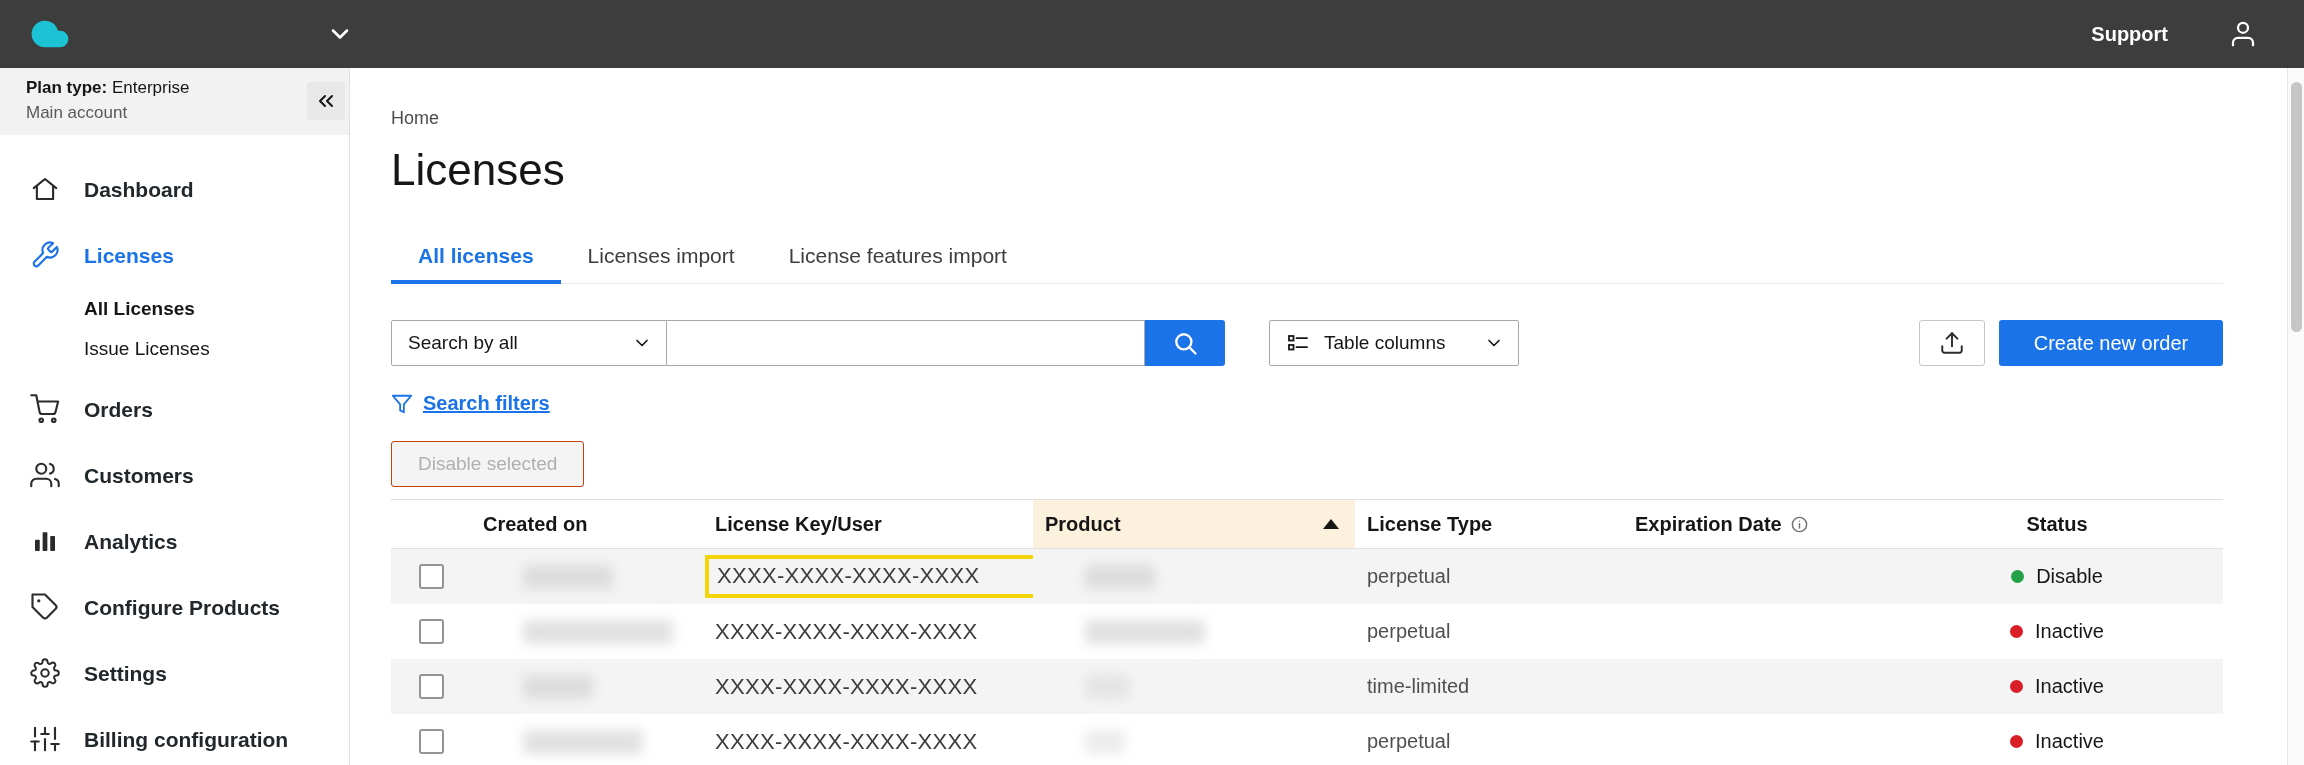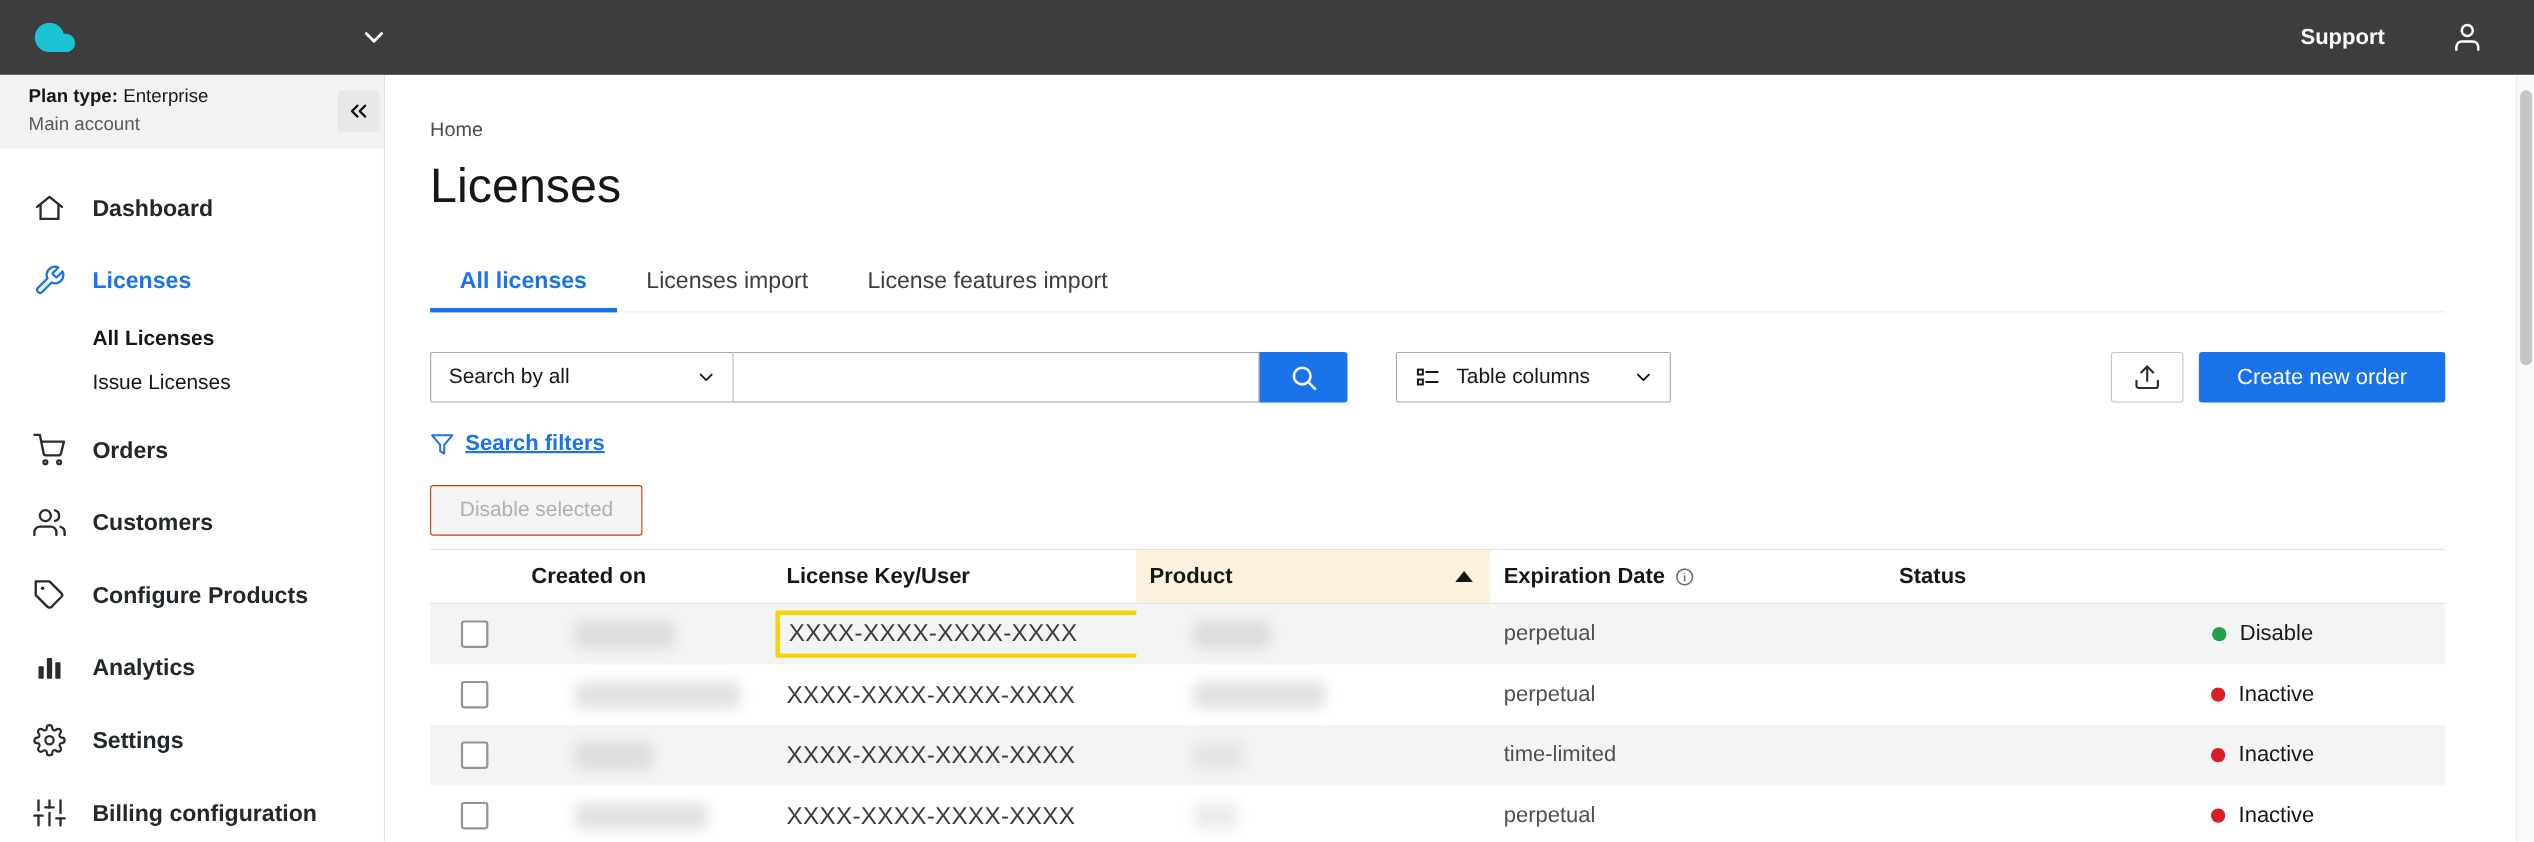--- a/index.html
+++ b/index.html
@@ -200,36 +200,36 @@
             <path d="M17 21v-2a4 4 0 0 0-4-4H5a4 4 0 0 0-4 4v2"></path>
             <circle cx="9" cy="7" r="4"></circle>
             <path d="M23 21v-2a4 4 0 0 0-3-3.87"></path>
             <path d="M16 3.13a4 4 0 0 1 0 7.75"></path>
           </svg>
       </span>
       <span class="nlabel">Customers</span>
     </div>
     <div class="nav-item">
       <span class="nicon">
-        <svg width="30" height="30" viewBox="0 0 24 24" fill="none" stroke="currentColor" stroke-width="1.7" stroke-linecap="round" stroke-linejoin="round">
-            <path d="M20.59 13.41l-7.17 7.17a2 2 0 0 1-2.83 0L2 12V2h10l8.59 8.59a2 2 0 0 1 0 2.82z"></path>
-            <circle cx="7" cy="7" r="1.3" fill="currentColor" stroke="none"></circle>
-          </svg>
-      </span>
-      <span class="nlabel">Configure Products</span>
-    </div>
-    <div class="nav-item">
-      <span class="nicon">
         <svg width="30" height="30" viewBox="0 0 24 24" fill="currentColor">
             <rect x="4" y="11" width="3.8" height="9" rx="0.6"></rect>
             <rect x="10.1" y="5" width="3.8" height="15" rx="0.6"></rect>
             <rect x="16.2" y="8" width="3.8" height="12" rx="0.6"></rect>
           </svg>
       </span>
       <span class="nlabel">Analytics</span>
+    </div>
+    <div class="nav-item">
+      <span class="nicon">
+        <svg width="30" height="30" viewBox="0 0 24 24" fill="none" stroke="currentColor" stroke-width="1.7" stroke-linecap="round" stroke-linejoin="round">
+            <path d="M20.59 13.41l-7.17 7.17a2 2 0 0 1-2.83 0L2 12V2h10l8.59 8.59a2 2 0 0 1 0 2.82z"></path>
+            <circle cx="7" cy="7" r="1.3" fill="currentColor" stroke="none"></circle>
+          </svg>
+      </span>
+      <span class="nlabel">Configure Products</span>
     </div>
     <div class="nav-item">
       <span class="nicon">
         <svg width="30" height="30" viewBox="0 0 24 24" fill="none" stroke="currentColor" stroke-width="1.6" stroke-linecap="round" stroke-linejoin="round">
             <circle cx="12" cy="12" r="3"></circle>
             <path d="M19.4 15a1.65 1.65 0 0 0 .33 1.82l.06.06a2 2 0 0 1 0 2.83 2 2 0 0 1-2.83 0l-.06-.06a1.65 1.65 0 0 0-1.82-.33 1.65 1.65 0 0 0-1 1.51V21a2 2 0 0 1-2 2 2 2 0 0 1-2-2v-.09A1.65 1.65 0 0 0 9 19.4a1.65 1.65 0 0 0-1.82.33l-.06.06a2 2 0 0 1-2.83 0 2 2 0 0 1 0-2.83l.06-.06a1.65 1.65 0 0 0 .33-1.82 1.65 1.65 0 0 0-1.51-1H3a2 2 0 0 1-2-2 2 2 0 0 1 2-2h.09A1.65 1.65 0 0 0 4.6 9a1.65 1.65 0 0 0-.33-1.82l-.06-.06a2 2 0 0 1 0-2.83 2 2 0 0 1 2.83 0l.06.06a1.65 1.65 0 0 0 1.82.33H9a1.65 1.65 0 0 0 1-1.51V3a2 2 0 0 1 2-2 2 2 0 0 1 2 2v.09a1.65 1.65 0 0 0 1 1.51 1.65 1.65 0 0 0 1.82-.33l.06-.06a2 2 0 0 1 2.83 0 2 2 0 0 1 0 2.83l-.06.06a1.65 1.65 0 0 0-.33 1.82V9a1.65 1.65 0 0 0 1.51 1H21a2 2 0 0 1 2 2 2 2 0 0 1-2 2h-.09a1.65 1.65 0 0 0-1.51 1z"></path>
           </svg>
       </span>
       <span class="nlabel">Settings</span>
     </div>
@@ -328,20 +328,21 @@
 
   <div class="grid">
     <div class="grid-row grid-head">
       <div class="th"></div>
       <div class="th">Created on</div>
       <div class="th">License Key/User</div>
       <div class="th th-product">
         <span>Product</span>
         <span class="sort-asc"></span>
       </div>
+      <div class="th">License Type</div>
       <div class="th">
         <span>Expiration Date</span>
         <span class="info-icon">
           <svg width="19" height="19" viewBox="0 0 24 24" fill="none" stroke="currentColor" stroke-width="1.8" stroke-linecap="round">
               <circle cx="12" cy="12" r="9"></circle>
               <line x1="12" y1="11" x2="12" y2="16.5"></line>
               <circle cx="12" cy="7.8" r="0.7" fill="currentColor" stroke="none"></circle>
             </svg>
         </span>
       </div>

